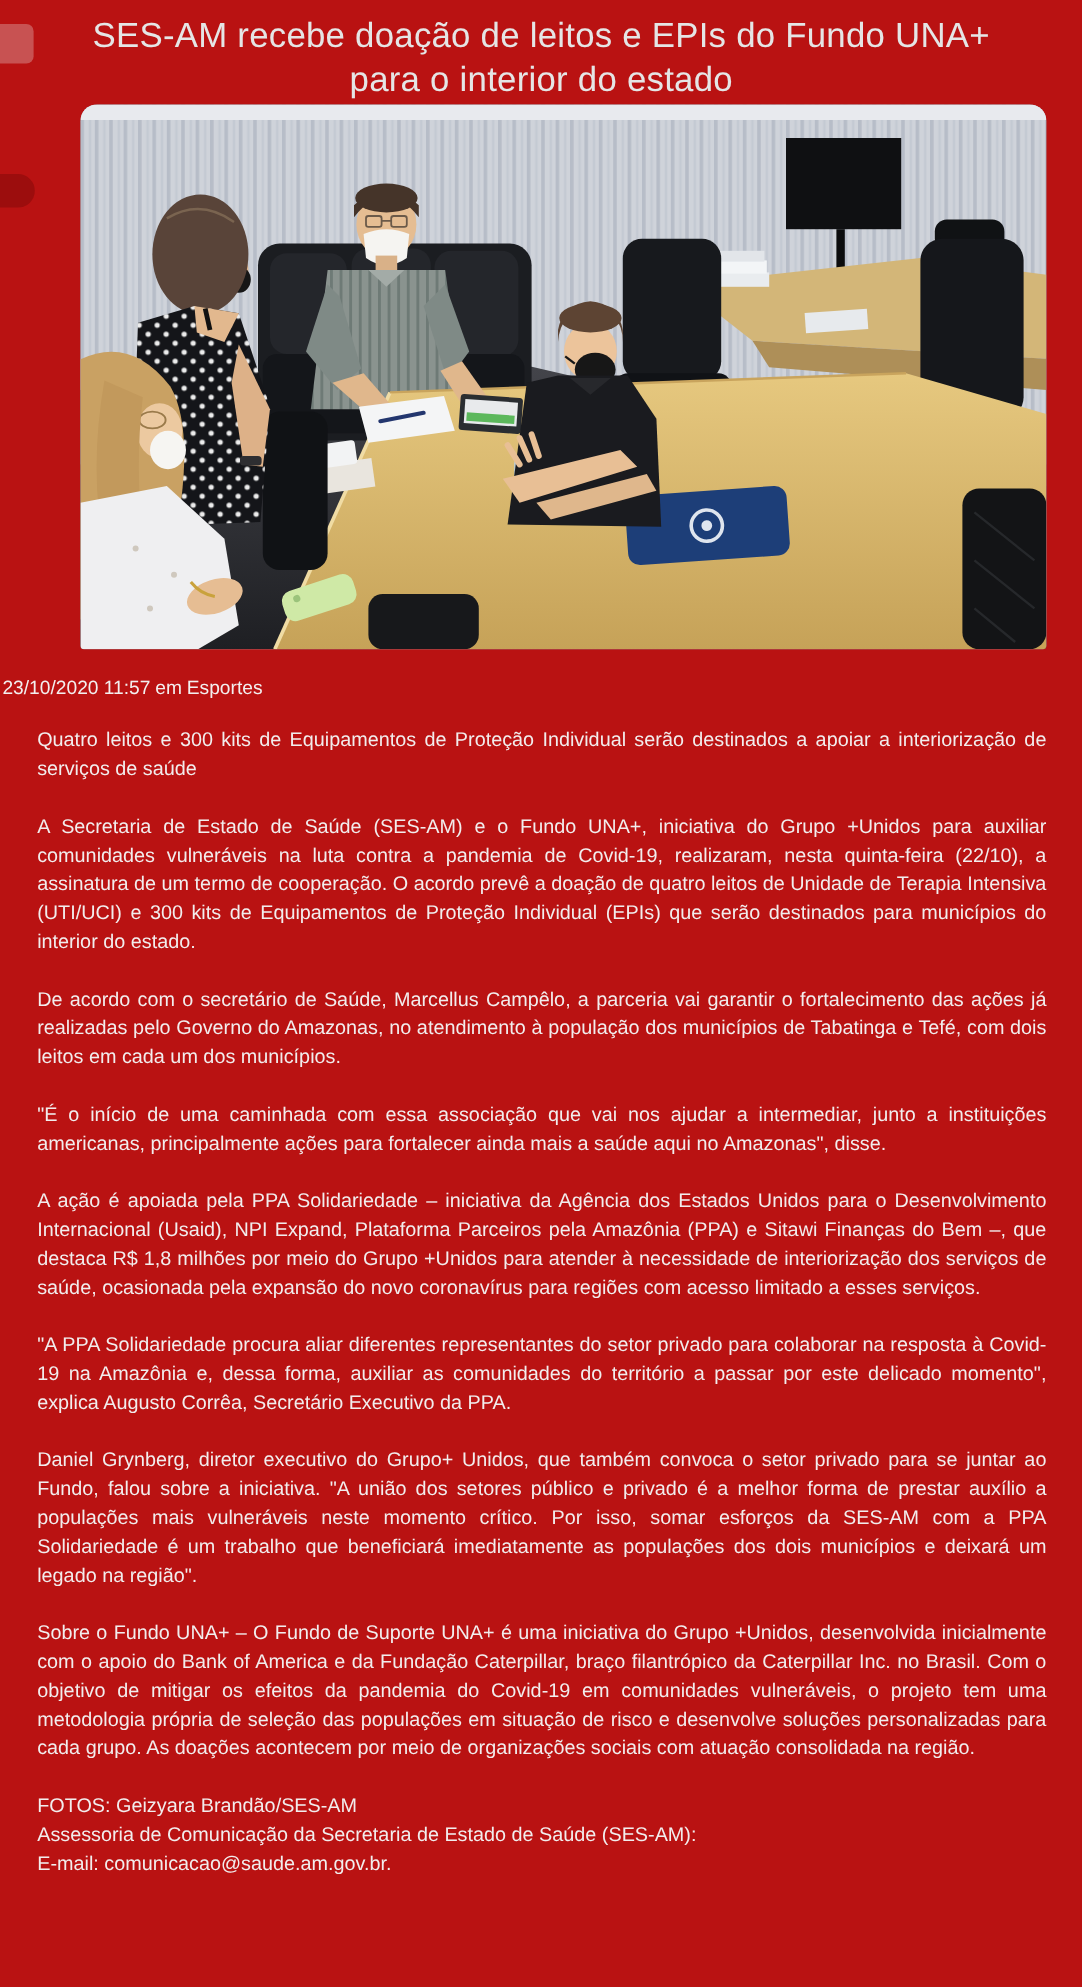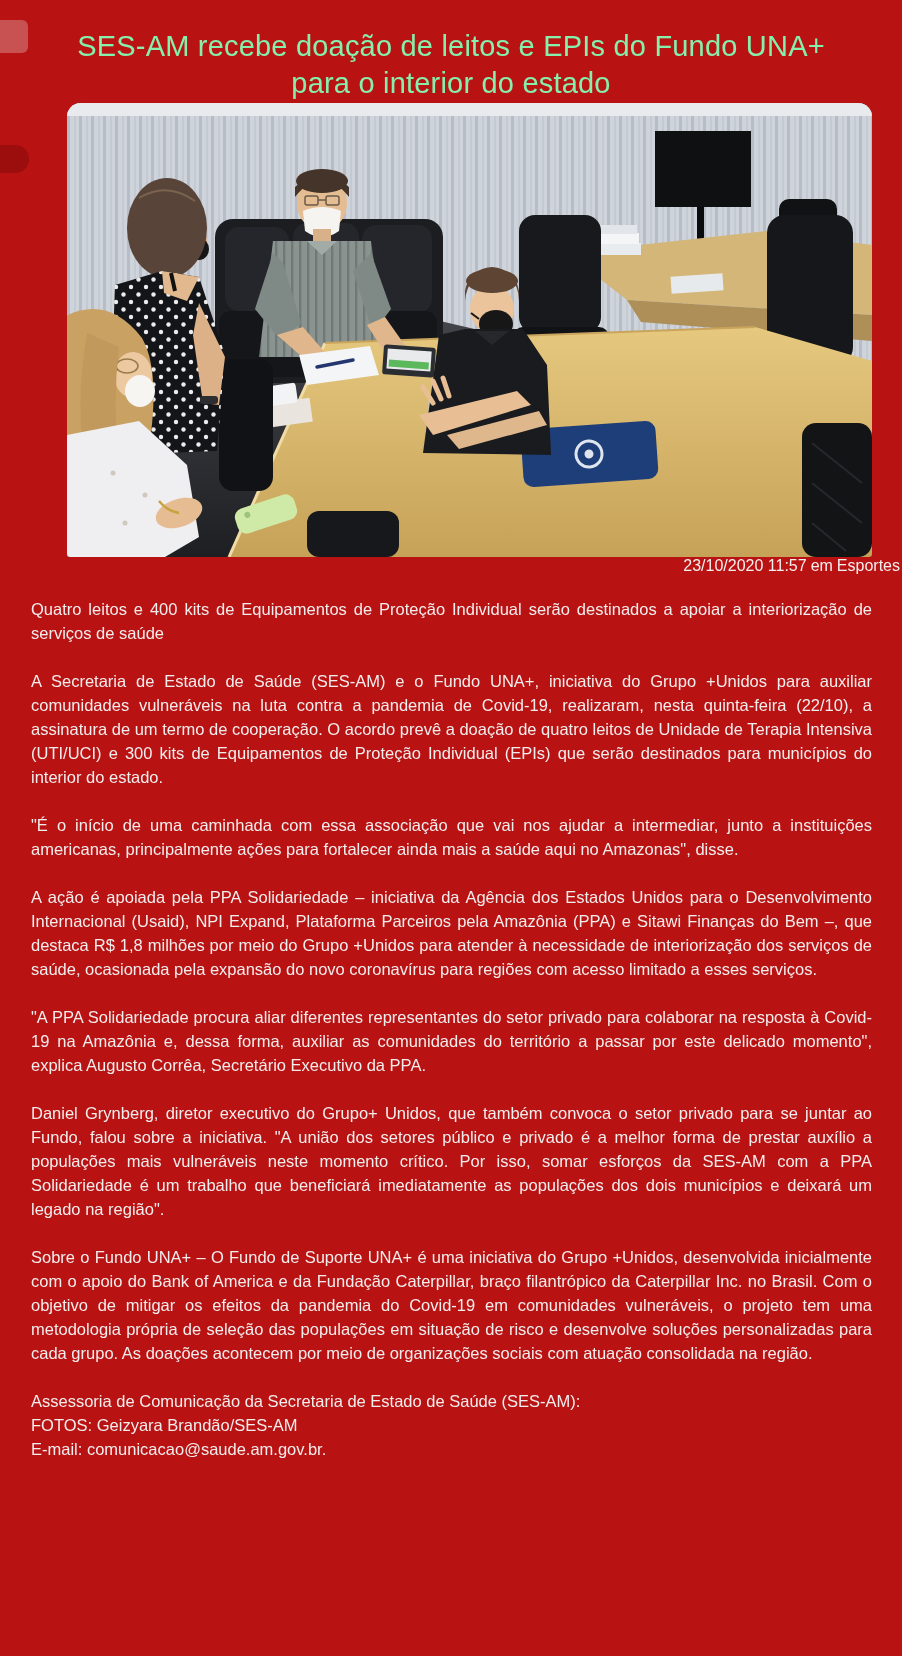--- a/index.html
+++ b/index.html
@@ -6,30 +6,30 @@
   body{
     width:902px;height:1656px;overflow:hidden;position:relative;
     background:#b91212;color:#f2eded;
     font-family:"Liberation Sans","DejaVu Sans",sans-serif;
   }
   .decor-light{position:absolute;left:-6px;top:20px;width:34px;height:33px;
     background:#c85252;border-radius:6px}
   .decor-dark{position:absolute;left:-8px;top:145px;width:37px;height:28px;
     background:#9c0d0d;border-radius:0 14px 14px 0}
   h1.title{
-    padding-top:28px;margin:0 auto;max-width:792px;
+    padding-top:12px;margin:0 auto;max-width:792px;
     text-align:center;font-size:29px;font-weight:400;line-height:37px;
-    color:#86efac;letter-spacing:.2px;
+    color:#e5e5e5;letter-spacing:.2px;
   }
   figure.photo{
     width:805px;height:454px;margin:1px 30px 0 67px;
     border-radius:14px 14px 3px 3px;overflow:hidden;background:#9da2ab;
   }
   figure.photo svg{display:block}
-  .meta{margin-top:0;text-align:right;font-size:16px;color:#f3efef}
+  .meta{margin-top:24px;text-align:left;font-size:16px;color:#f3efef}
   .meta span{margin:0 2px}
   .body{padding:22px 30px 0 31px;font-size:16.5px;line-height:24px;text-align:justify}
   .body p{margin:0 0 24px 0}
   .credits{text-align:left;margin-bottom:0 !important}
   .credits span{display:block;line-height:24px}
 </style>
 </head>
 <body>
 
 <div class="decor-light"></div>
@@ -201,26 +201,27 @@
       <path d="M745,340 l50,40 M745,380 l50,40 M745,420 l34,28" stroke="#26282b" stroke-width="2" fill="none"></path>
     </g>
   </svg>
 </figure>
 
 <div class="meta">
   <span>23/10/2020 11:57</span><span>em</span><span>Esportes</span>
 </div>
 
 <div class="body">
-  <p>Quatro leitos e 400 kits de Equipamentos de Proteção Individual serão destinados a apoiar a interiorização de serviços de saúde</p>
+  <p>Quatro leitos e 300 kits de Equipamentos de Proteção Individual serão destinados a apoiar a interiorização de serviços de saúde</p>
   <p>A Secretaria de Estado de Saúde (SES-AM) e o Fundo UNA+, iniciativa do Grupo +Unidos para auxiliar comunidades vulneráveis na luta contra a pandemia de Covid-19, realizaram, nesta quinta-feira (22/10), a assinatura de um termo de cooperação. O acordo prevê a doação de quatro leitos de Unidade de Terapia Intensiva (UTI/UCI) e 300 kits de Equipamentos de Proteção Individual (EPIs) que serão destinados para municípios do interior do estado.</p>
+  <p>De acordo com o secretário de Saúde, Marcellus Campêlo, a parceria vai garantir o fortalecimento das ações já realizadas pelo Governo do Amazonas, no atendimento à população dos municípios de Tabatinga e Tefé, com dois leitos em cada um dos municípios.</p>
   <p>"É o início de uma caminhada com essa associação que vai nos ajudar a intermediar, junto a instituições americanas, principalmente ações para fortalecer ainda mais a saúde aqui no Amazonas", disse.</p>
   <p>A ação é apoiada pela PPA Solidariedade – iniciativa da Agência dos Estados Unidos para o Desenvolvimento Internacional (Usaid), NPI Expand, Plataforma Parceiros pela Amazônia (PPA) e Sitawi Finanças do Bem –, que destaca R$ 1,8 milhões por meio do Grupo +Unidos para atender à necessidade de interiorização dos serviços de saúde, ocasionada pela expansão do novo coronavírus para regiões com acesso limitado a esses serviços.</p>
   <p>"A PPA Solidariedade procura aliar diferentes representantes do setor privado para colaborar na resposta à Covid-19 na Amazônia e, dessa forma, auxiliar as comunidades do território a passar por este delicado momento", explica Augusto Corrêa, Secretário Executivo da PPA.</p>
   <p>Daniel Grynberg, diretor executivo do Grupo+ Unidos, que também convoca o setor privado para se juntar ao Fundo, falou sobre a iniciativa. "A união dos setores público e privado é a melhor forma de prestar auxílio a populações mais vulneráveis neste momento crítico. Por isso, somar esforços da SES-AM com a PPA Solidariedade é um trabalho que beneficiará imediatamente as populações dos dois municípios e deixará um legado na região".</p>
   <p>Sobre o Fundo UNA+ – O Fundo de Suporte UNA+ é uma iniciativa do Grupo +Unidos, desenvolvida inicialmente com o apoio do Bank of America e da Fundação Caterpillar, braço filantrópico da Caterpillar Inc. no Brasil. Com o objetivo de mitigar os efeitos da pandemia do Covid-19 em comunidades vulneráveis, o projeto tem uma metodologia própria de seleção das populações em situação de risco e desenvolve soluções personalizadas para cada grupo. As doações acontecem por meio de organizações sociais com atuação consolidada na região.</p>
   <p class="credits">
+    <span>FOTOS: Geizyara Brandão/SES-AM</span>
     <span>Assessoria de Comunicação da Secretaria de Estado de Saúde (SES-AM):</span>
-    <span>FOTOS: Geizyara Brandão/SES-AM</span>
     <span>E-mail: comunicacao@saude.am.gov.br.</span>
 
   </p>
 </div>
 
 </body></html>

